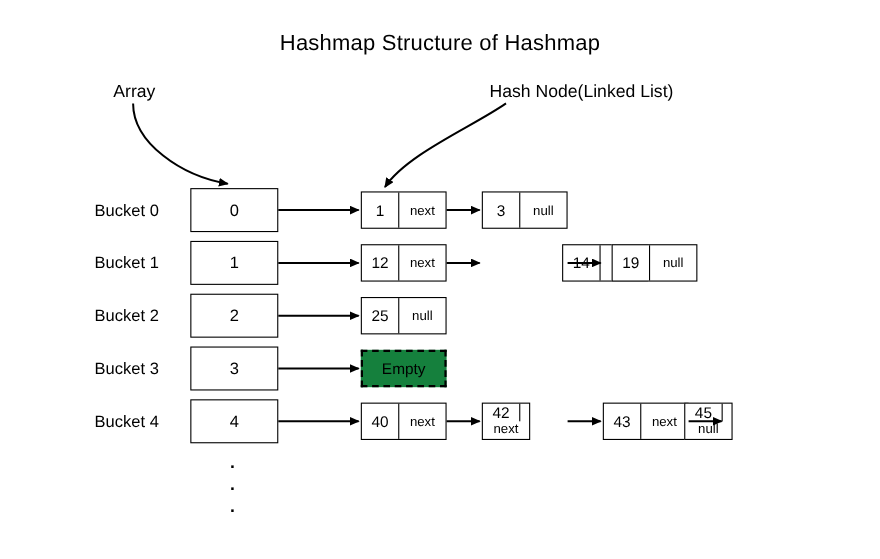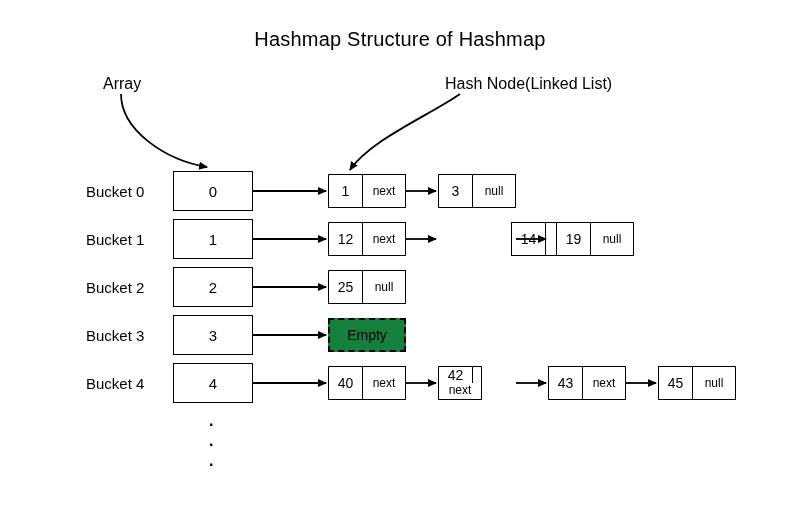--- a/index.html
+++ b/index.html
@@ -161,21 +161,21 @@
     <div class="ptr">next</div>
   </div>
   <div class="node" style="top:366px; left:438px;flex-direction:column;">
     <div class="val">42</div>
     <div class="ptr">next</div>
   </div>
   <div class="node" style="top:366px; left:548px;">
     <div class="val">43</div>
     <div class="ptr">next</div>
   </div>
-  <div class="node" style="top:366px; left:658px;">
+  <div class="node" style="top:366px; left:622px;flex-direction:column;">
     <div class="val">45</div>
     <div class="ptr">null</div>
   </div>
 
   <div class="dots" style="top:412px;">.</div>
   <div class="dots" style="top:432px;">.</div>
   <div class="dots" style="top:452px;">.</div>
 
   <svg class="overlay">
     <defs>

